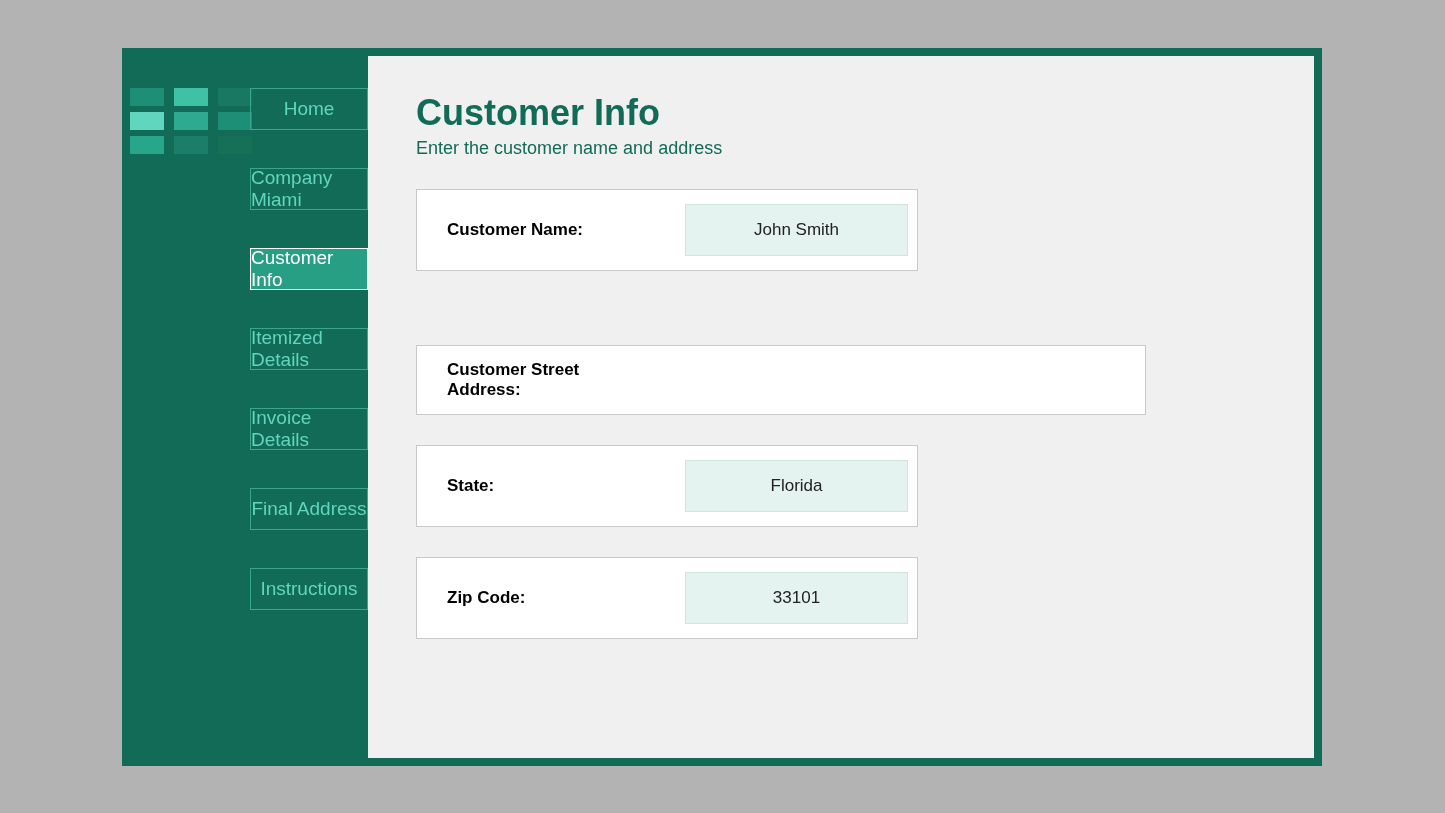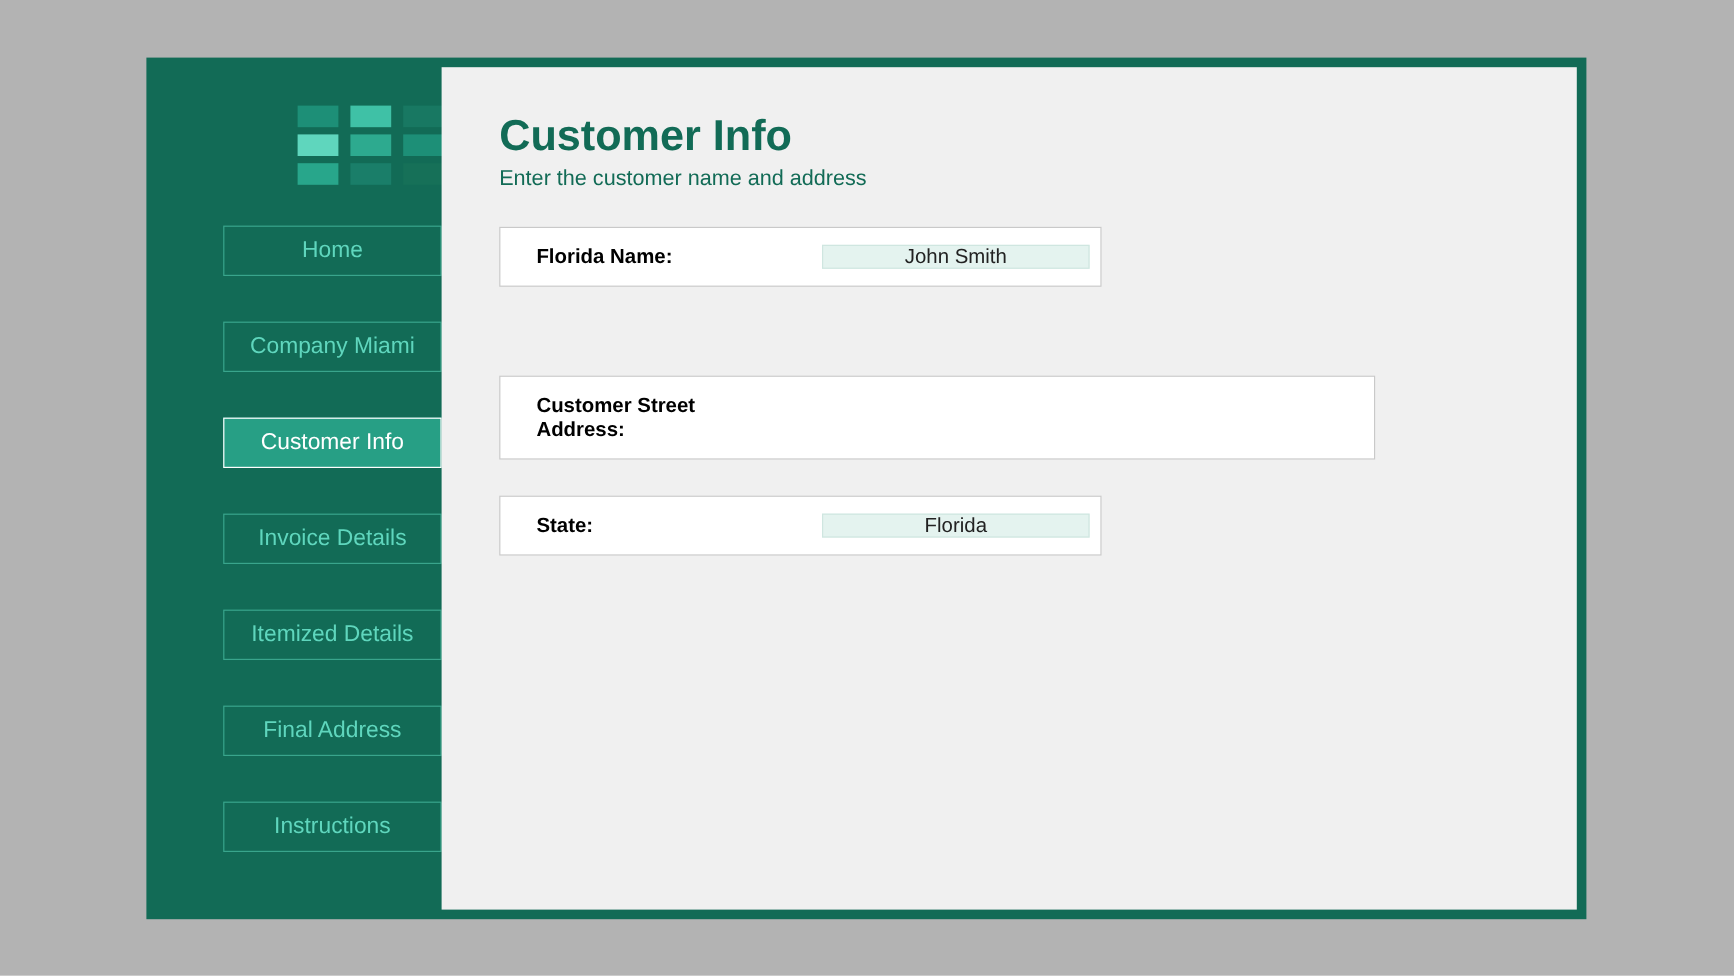--- a/index.html
+++ b/index.html
@@ -17,22 +17,21 @@
     width: 1200px;
     height: 718px;
     background: #126b56;
     padding: 8px;
     display: flex;
   }
   .sidebar {
     width: 238px;
     flex-shrink: 0;
     display: flex;
-    flex-direction: column;
-    align-items: flex-end;
+    align-items: flex-start;
     padding-top: 32px;
   }
   .logo {
     width: 120px;
     margin-bottom: 34px;
     display: grid;
     grid-template-columns: repeat(3, 34px);
     grid-template-rows: repeat(3, 18px);
     gap: 6px 10px;
   }
@@ -103,21 +102,21 @@
     font-weight: 700;
     color: #000;
     flex-shrink: 0;
   }
   .form-row.nw .form-label { width: 210px; }
   .form-row.wide .form-label { width: 210px; }
   .form-input {
     flex: 1;
     background: #e4f3ef;
     border: 1px solid #cfe6e0;
-    height: 20px;
+    height: 52px;
     display: flex;
     align-items: center;
     justify-content: center;
     font-size: 17px;
     color: #222;
     text-align: center;
     outline: none;
   }
 </style>
 </head>
@@ -133,44 +132,48 @@
         <div class="logo-cell l5"></div>
         <div class="logo-cell l6"></div>
       <div class="logo-cell l7"></div>
         <div class="logo-cell l8"></div>
         <div class="logo-cell l9"></div>
     </div>
     <div class="nav">
       <div class="nav-item">Home</div>
       <div class="nav-item">Company Miami</div>
       <div class="nav-item active">Customer Info</div>
+      <div class="nav-item">Itemized Details</div>
       <div class="nav-item">Invoice Details</div>
-      <div class="nav-item">Itemized Details</div>
       <div class="nav-item">Final Address</div>
       <div class="nav-item">Instructions</div>
     </div>
   </div>
 
   <div class="main">
     <div class="page-title">Customer Info</div>
     <div class="page-subtitle">Enter the customer name and address</div>
 
     <div class="form-rows">
 
       <div class="form-row nw">
-        <div class="form-label">Florida Name:</div>
+        <div class="form-label">Customer Name:</div>
         <input class="form-input" value="John Smith" style="">
       </div>
 
       <div class="form-row wide">
         <div class="form-label">Customer Street Address:</div>
       </div>
 
 
       <div class="form-row nw">
         <div class="form-label">State:</div>
         <input class="form-input" value="Florida" style="">
       </div>
 
+      <div class="form-row nw">
+        <div class="form-label">Zip Code:</div>
+        <input class="form-input" value="33101" style="">
+      </div>
 
     </div>
   </div>
 </div>
 
 </body></html>

